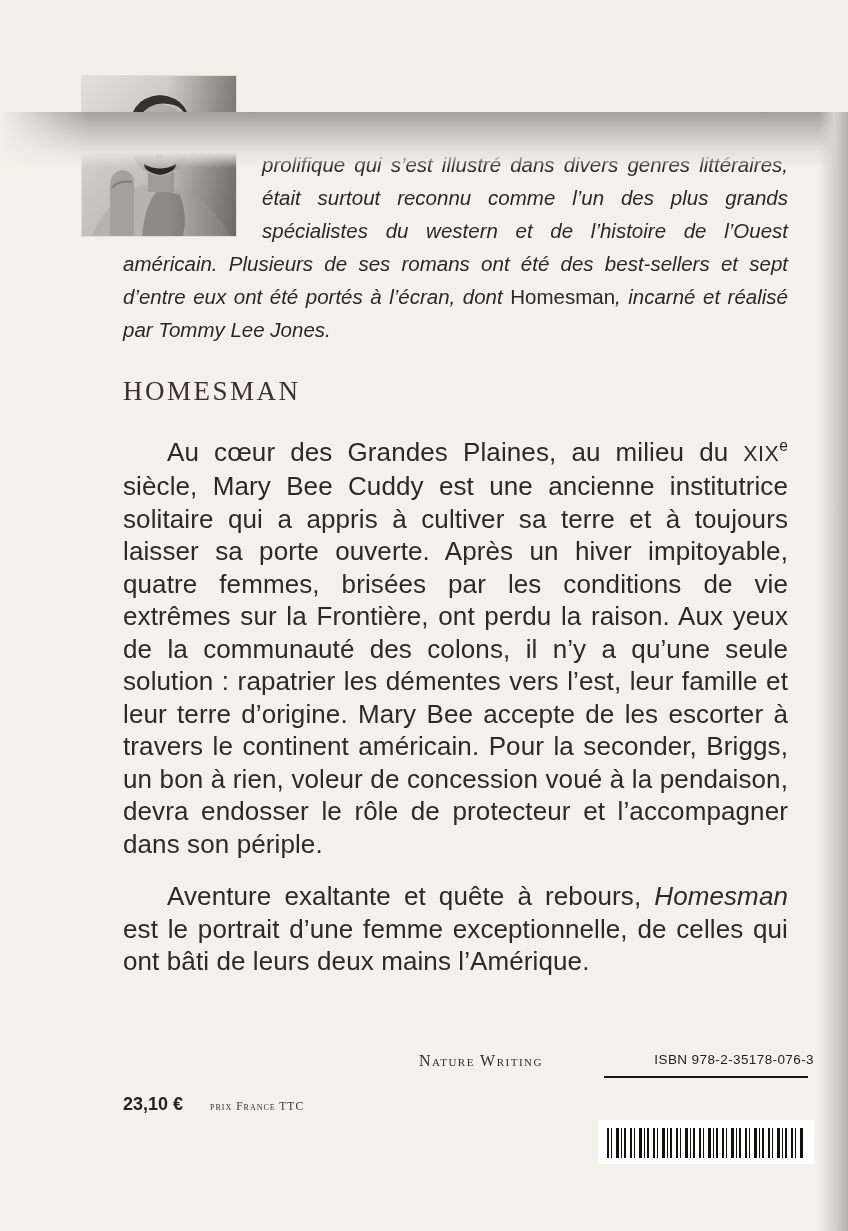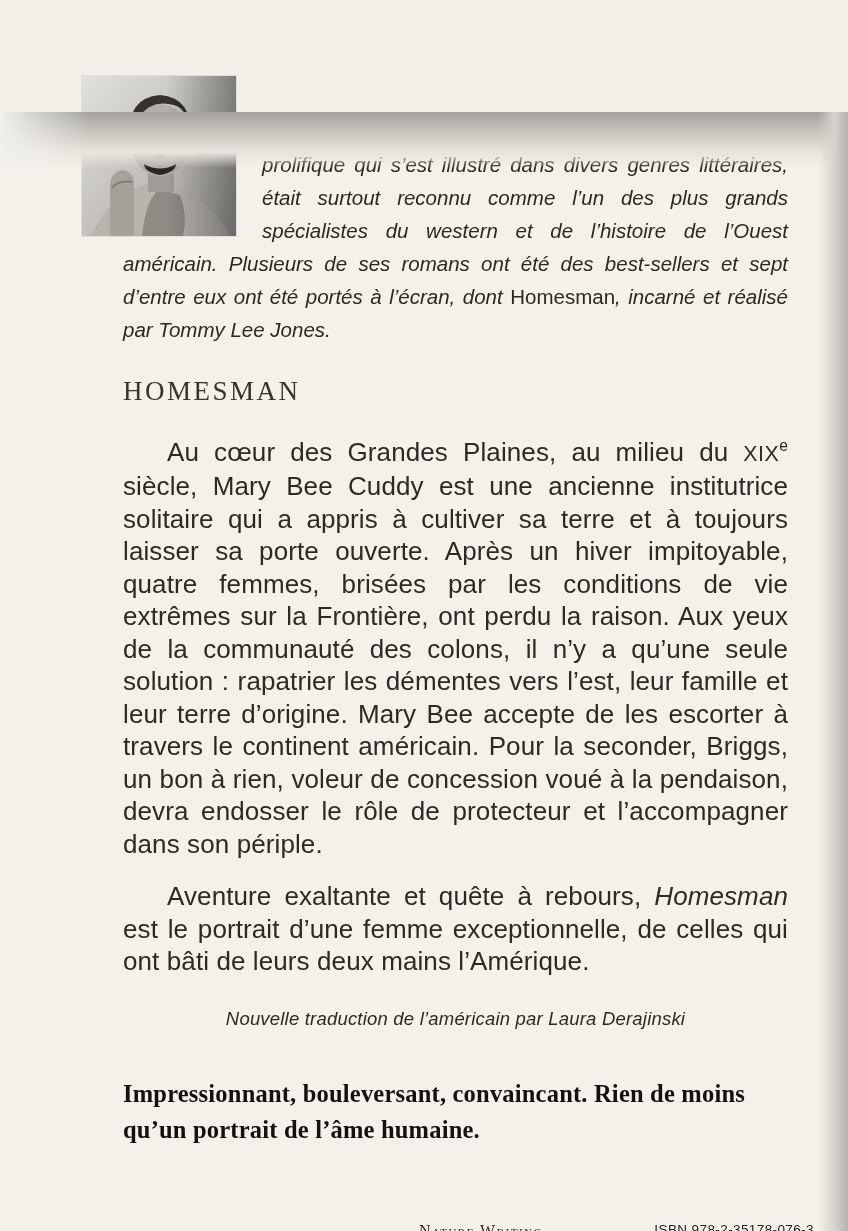--- a/index.html
+++ b/index.html
@@ -112,24 +112,22 @@
       </div>
       <p class="bio-text"><span class="bio-name">Glendon Swarthout</span> <span class="bio-dates">(1918-1992), auteur</span> <span>prolifique qui s’est illustré dans divers genres littéraires, était surtout reconnu comme l’un des plus grands spécialistes du western et de l’histoire de l’Ouest américain. Plusieurs de ses romans ont été des best-sellers et sept d’entre eux ont été portés à l’écran, dont </span><span class="bio-roman">Homesman</span><span>, incarné et réalisé par Tommy Lee Jones.</span></p>
     </section>
 
     <h1 class="title">HOMESMAN</h1>
 
     <p class="body-p"><span>Au cœur des Grandes Plaines, au milieu du </span><span class="numeral">XIX</span><sup>e</sup><span> siècle, Mary Bee Cuddy est une ancienne institutrice solitaire qui a appris à cultiver sa terre et à toujours laisser sa porte ouverte. Après un hiver impitoyable, quatre femmes, brisées par les conditions de vie extrêmes sur la Frontière, ont perdu la raison. Aux yeux de la communauté des colons, il n’y a qu’une seule solution : rapatrier les démentes vers l’est, leur famille et leur terre d’origine. Mary Bee accepte de les escorter à travers le continent américain. Pour la seconder, Briggs, un bon à rien, voleur de concession voué à la pendaison, devra endosser le rôle de protecteur et l’accompagner dans son périple.</span></p>
 
     <p class="body-p"><span>Aventure exaltante et quête à rebours, </span><i>Homesman</i><span> est le portrait d’une femme exceptionnelle, de celles qui ont bâti de leurs deux mains l’Amérique.</span></p>
 
-    <p class="translation">Nouvelle traduction de l’américain par Laura Derajinski</p>
 
     <div class="review">
-      <p class="quote">Impressionnant, bouleversant, convaincant. Rien de moins qu’un portrait de l’âme humaine.</p>
     </div>
 
     <div class="footer">
       <div class="f-left">
         <div class="collection">Nature Writing</div>
         <div class="price-row">
           <span class="price">23,10 €</span>
           <span class="price-note">prix France TTC</span>
         </div>
 

